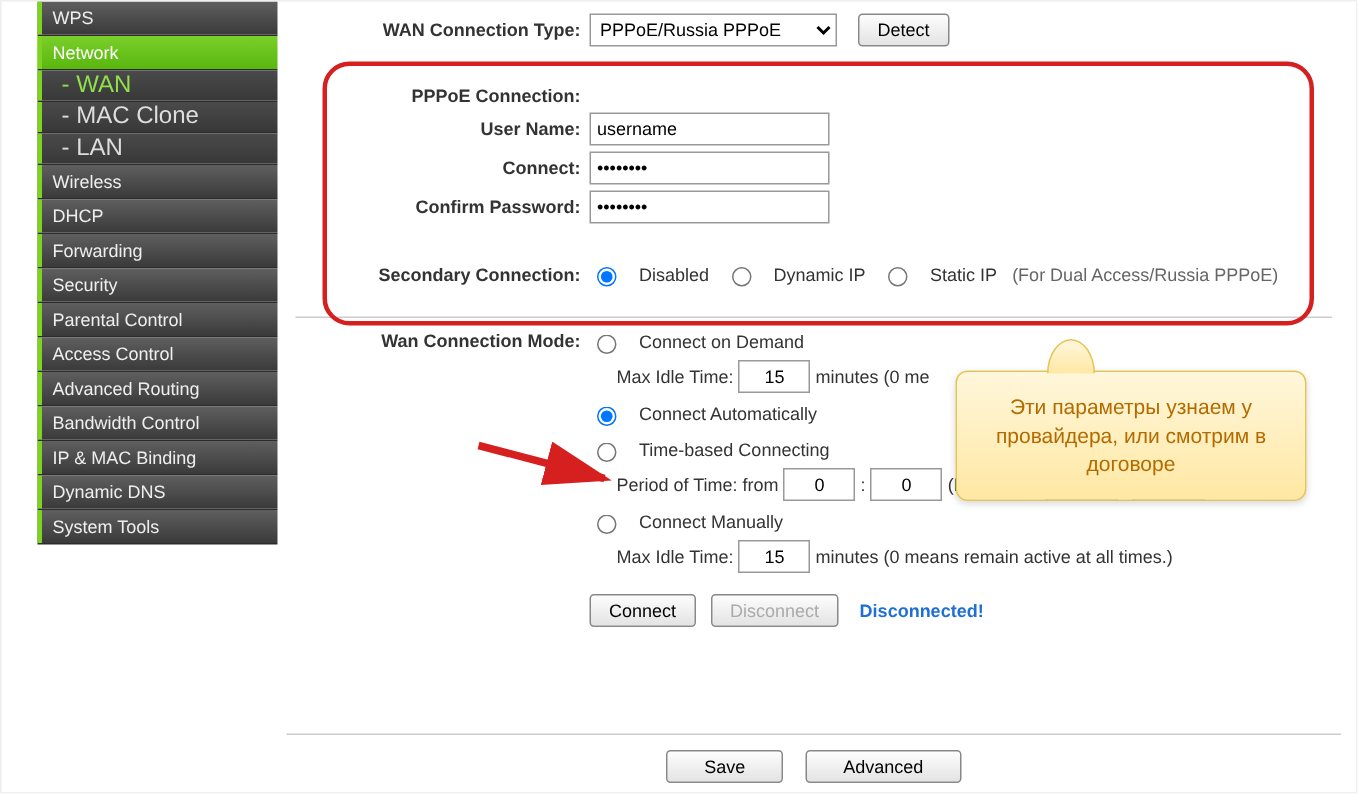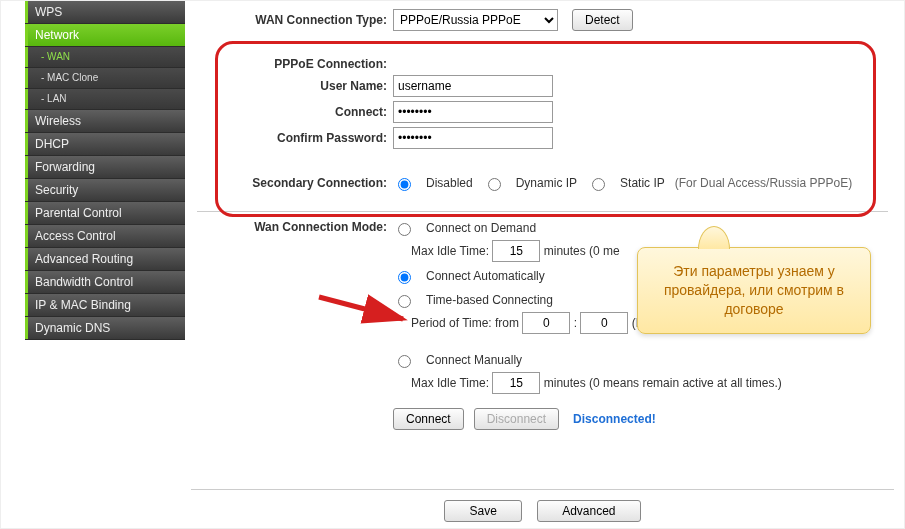--- a/index.html
+++ b/index.html
@@ -2,21 +2,21 @@
 <html><head>
 <meta charset="utf-8">
 <style>
   html,body{margin:0;padding:0;font-family:Arial,Helvetica,sans-serif;font-size:12px;color:#333;background:#fff}
   .wrap{width:905px;height:529px;position:relative;border:1px solid #eee;box-sizing:border-box;overflow:hidden}
   .sidebar{position:absolute;left:24px;top:0;width:160px}
   .sidebar .item{height:22px;line-height:22px;padding:0 10px;color:#eee;font-size:12px;
     background:linear-gradient(#5f5f5f,#3a3a3a);border-bottom:1px solid #2c2c2c;cursor:pointer;position:relative}
   .sidebar .item:before{content:"";position:absolute;left:0;top:0;bottom:0;width:3px;background:#7ed321}
   .sidebar .item.active{background:linear-gradient(#7bcf2a,#58b70e);color:#fff;font-weight:normal}
-  .sidebar .sub{height:20px;line-height:20px;padding:0 10px 0 16px;color:#ddd;font-size:10px;
+  .sidebar .sub{height:20px;line-height:20px;padding:0 10px 0 16px;color:#ddd;font-size:16px;
     background:linear-gradient(#4a4a4a,#383838);border-bottom:1px solid #2c2c2c;cursor:pointer;position:relative}
   .sidebar .sub:before{content:"";position:absolute;left:0;top:0;bottom:0;width:3px;background:#7ed321}
   .sidebar .sub.active{color:#8fe04a}
   .main{position:absolute;left:190px;top:0;right:10px;bottom:0;padding:4px 6px 0 6px}
   .row{display:flex;align-items:center;margin:4px 0}
   .lbl{width:190px;text-align:right;font-weight:bold;padding-right:6px}
   select{height:22px;border:1px solid #999;font-size:12px;padding:1px 2px;background:#fff}
   input[type=text],input[type=password]{height:18px;border:1px solid #999;padding:1px 4px;font-size:12px}
   .btn{height:22px;padding:0 12px;border:1px solid #888;background:linear-gradient(#fdfdfd,#e3e3e3);
     border-radius:3px;cursor:pointer;font-size:12px}
@@ -52,20 +52,21 @@
     <div class="item">Wireless</div>
     <div class="item">DHCP</div>
     <div class="item">Forwarding</div>
     <div class="item">Security</div>
     <div class="item">Parental Control</div>
     <div class="item">Access Control</div>
     <div class="item">Advanced Routing</div>
     <div class="item">Bandwidth Control</div>
     <div class="item">IP &amp; MAC Binding</div>
     <div class="item">Dynamic DNS</div>
+    <div class="item">System Tools</div>
   </div>
 
   <div class="main">
 
     <div class="row">
       <div class="lbl">WAN Connection Type:</div>
       <select style="width:165px">
         <option selected="">PPPoE/Russia PPPoE</option>
       </select>
       <span style="width:14px"></span>
@@ -141,21 +142,21 @@
           &nbsp;:&nbsp;
           <input type="text" class="time-in" value="0" style="">
           &nbsp;<span>(HH:MM)</span>&nbsp;
           <span>to</span>&nbsp;
           <input type="text" class="time-in" disabled="" value="23" style="">
           &nbsp;:&nbsp;
           <input type="text" class="time-in" disabled="" value="59" style="">
           &nbsp;<span>(HH:MM)</span>
         </div>
 
-        <label class="radio-lbl" style="margin-top:18px">
+        <label class="radio-lbl" style="margin-top:6px">
           <input type="radio" name="mode" style="">
           <span>Connect Manually</span>
         </label>
         <div class="row" style="margin-left:18px">
           <span>Max Idle Time:</span>&nbsp;
           <input type="text" class="time-in" value="15" style="">
           &nbsp;<span>minutes (0 means remain active at all times.)</span>
         </div>
 
         <div class="row" style="margin-top:14px">

